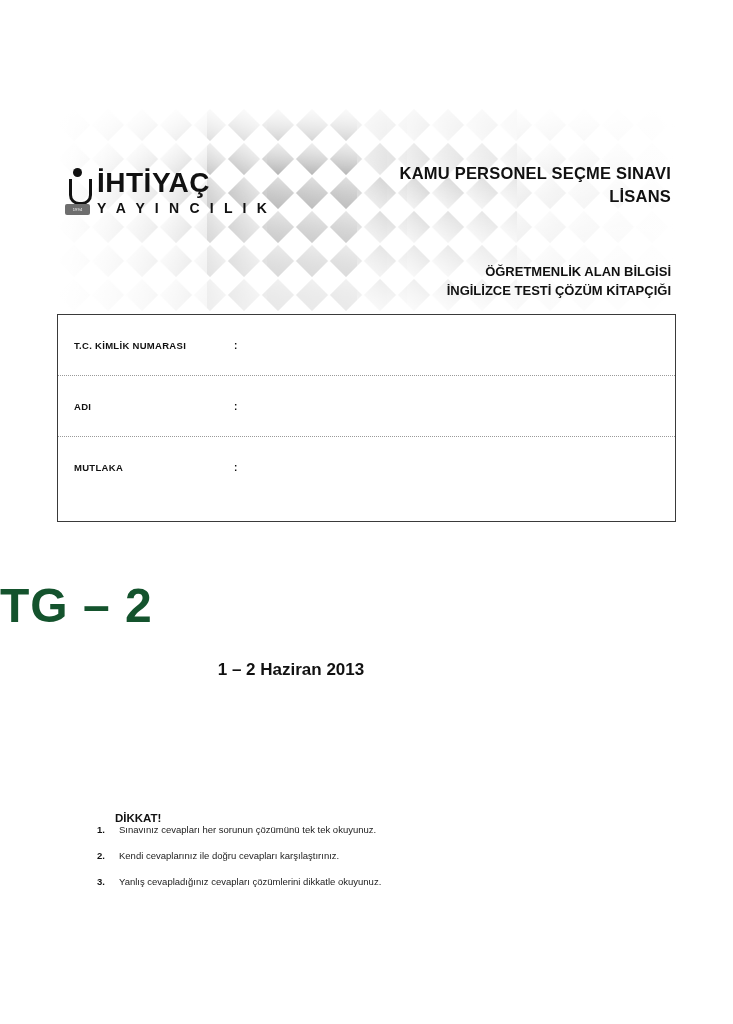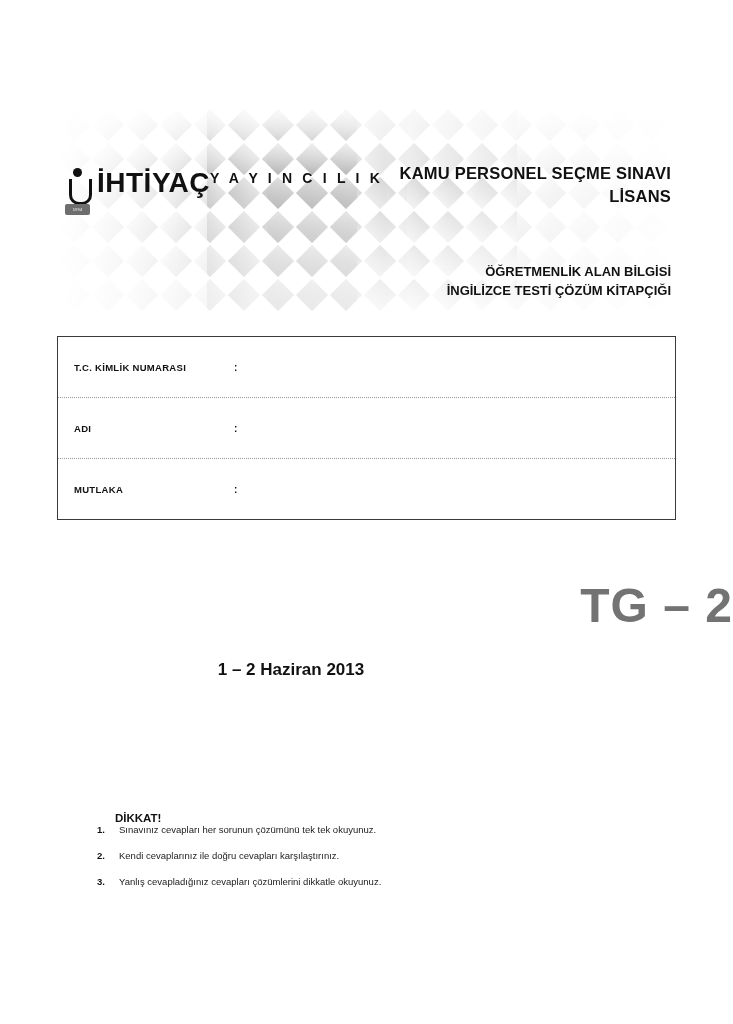--- a/index.html
+++ b/index.html
@@ -83,21 +83,21 @@
     background: #6e6e6e;
     border-radius: 2px;
     font-size: 4px;
     color: #fff;
     text-align: center;
     line-height: 11px;
     letter-spacing: 0.2px;
   }
   .logo-text {
     display: flex;
-    flex-direction: row;
+    flex-direction: column;
   }
   .logo-title {
     font-size: 28px;
     font-weight: bold;
     letter-spacing: 0.5px;
     line-height: 30px;
     color: #111;
   }
   .logo-sub {
     font-size: 14px;
@@ -144,23 +144,23 @@
     font-size: 13px;
     font-weight: bold;
     color: #111;
     line-height: 19px;
   }
 
   
   .id-box {
     position: absolute;
     left: 57px;
-    top: 336px;
+    top: 314px;
     width: 619px;
-    height: 184px;
+    height: 208px;
     border: 1px solid #3a3a3a;
     box-sizing: border-box;
   }
   .id-row {
     position: relative;
     height: 61px;
     box-sizing: border-box;
     display: flex;
     align-items: center;
     padding-left: 16px;
@@ -189,25 +189,25 @@
     font-size: 10px;
     color: #111;
   }
 
   
   .big-title {
     position: absolute;
     left: 0;
     top: 578px;
     width: 733px;
-    text-align: right;
+    text-align: left;
     font-size: 48px;
     font-weight: bold;
     letter-spacing: 1px;
-    color: #737373;
+    color: #14532d;
   }
   .date-line {
     position: absolute;
     left: 0;
     top: 660px;
     width: 582px;
     text-align: center;
     font-size: 17px;
     font-weight: bold;
     color: #111;

